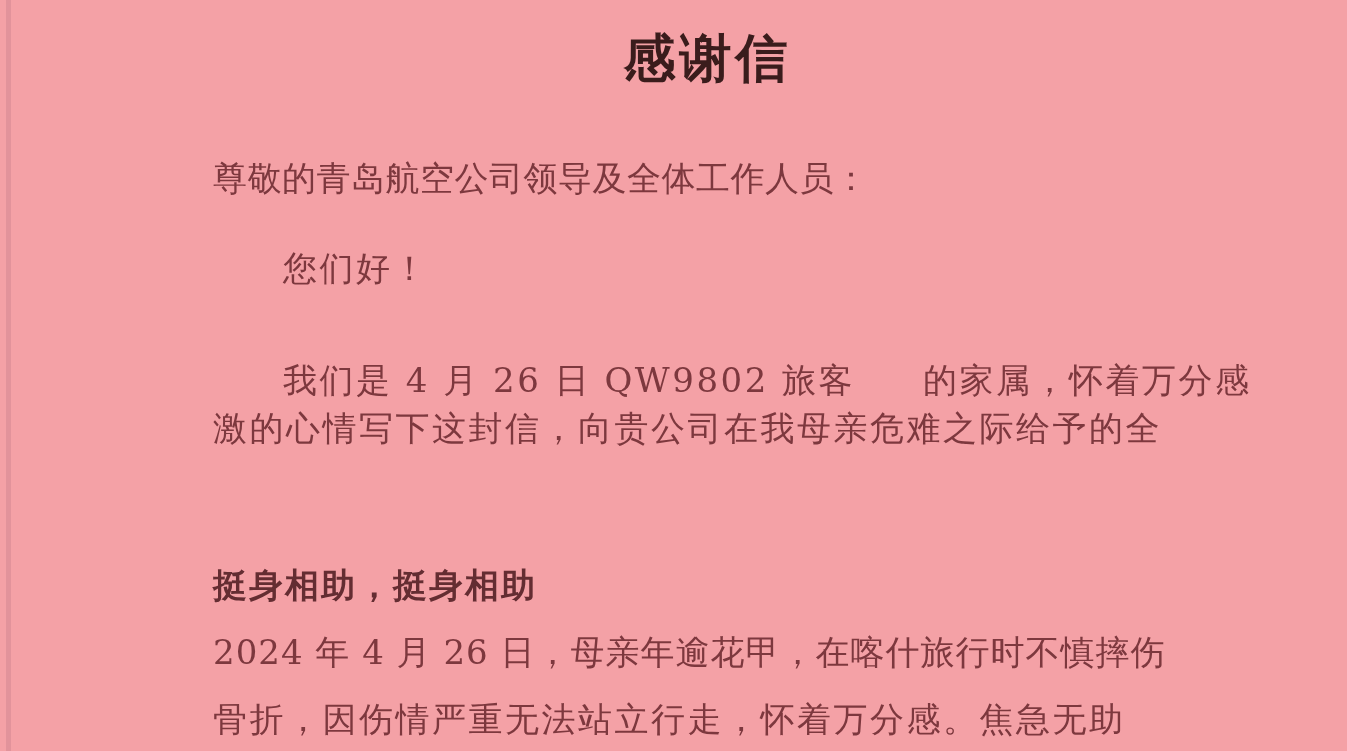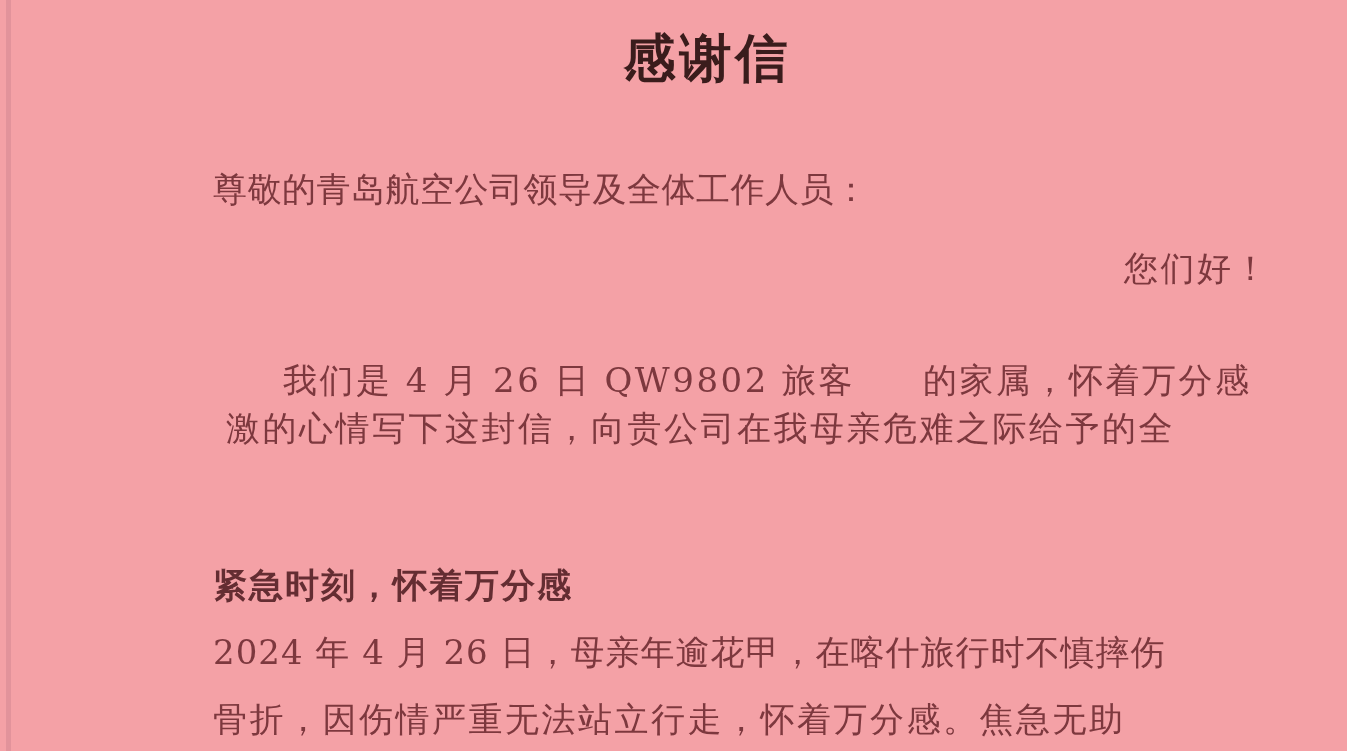--- a/index.html
+++ b/index.html
@@ -33,24 +33,24 @@
     padding-left: 34px;
   }
   .line {
     position: absolute;
     left: 213px;
     width: 1000px;
     font-size: 34px;
     letter-spacing: 2.5px;
     white-space: nowrap;
   }
-  .salutation { top: 167px; letter-spacing: 0.5px; }
-  .greeting   { top: 246px; left: 270px; text-align: right; }
+  .salutation { top: 156px; letter-spacing: 0.5px; }
+  .greeting   { top: 246px; left: 283px; }
   .p1l1       { top: 358px; left: 283px; }
-  .p1l2       { top: 406px; margin-left: 13px; }
+  .p1l2       { top: 406px; }
   .p1l3       { top: 474px; }
   .heading    { top: 563px; font-weight: bold; color: #642d32; letter-spacing: 2px; }
   .p2l1       { top: 630px; letter-spacing: 1px; }
   .p2l2       { top: 697px; }
   .name-gap {
     display: inline-block;
     width: 68px;
     height: 1px;
   }
 </style>
@@ -66,18 +66,18 @@
 
   <div class="line greeting">您们好！</div>
 
   <div class="line p1l1">
     <span>我们是 4 月 26 日 QW9802 旅客</span><span class="name-gap"></span><span>的家属，怀着万分感</span>
   </div>
 
   <div class="line p1l2">激的心情写下这封信，向贵公司在我母亲危难之际给予的全</div>
 
 
-  <div class="line heading">紧急时刻，怀着万分感</div>
+  <div class="line heading">挺身相助，挺身相助</div>
 
   <div class="line p2l1">2024 年 4 月 26 日，母亲年逾花甲，在喀什旅行时不慎摔伤</div>
 
   <div class="line p2l2">骨折，因伤情严重无法站立行走，怀着万分感。焦急无助</div>
 </div>
 
 </body></html>

